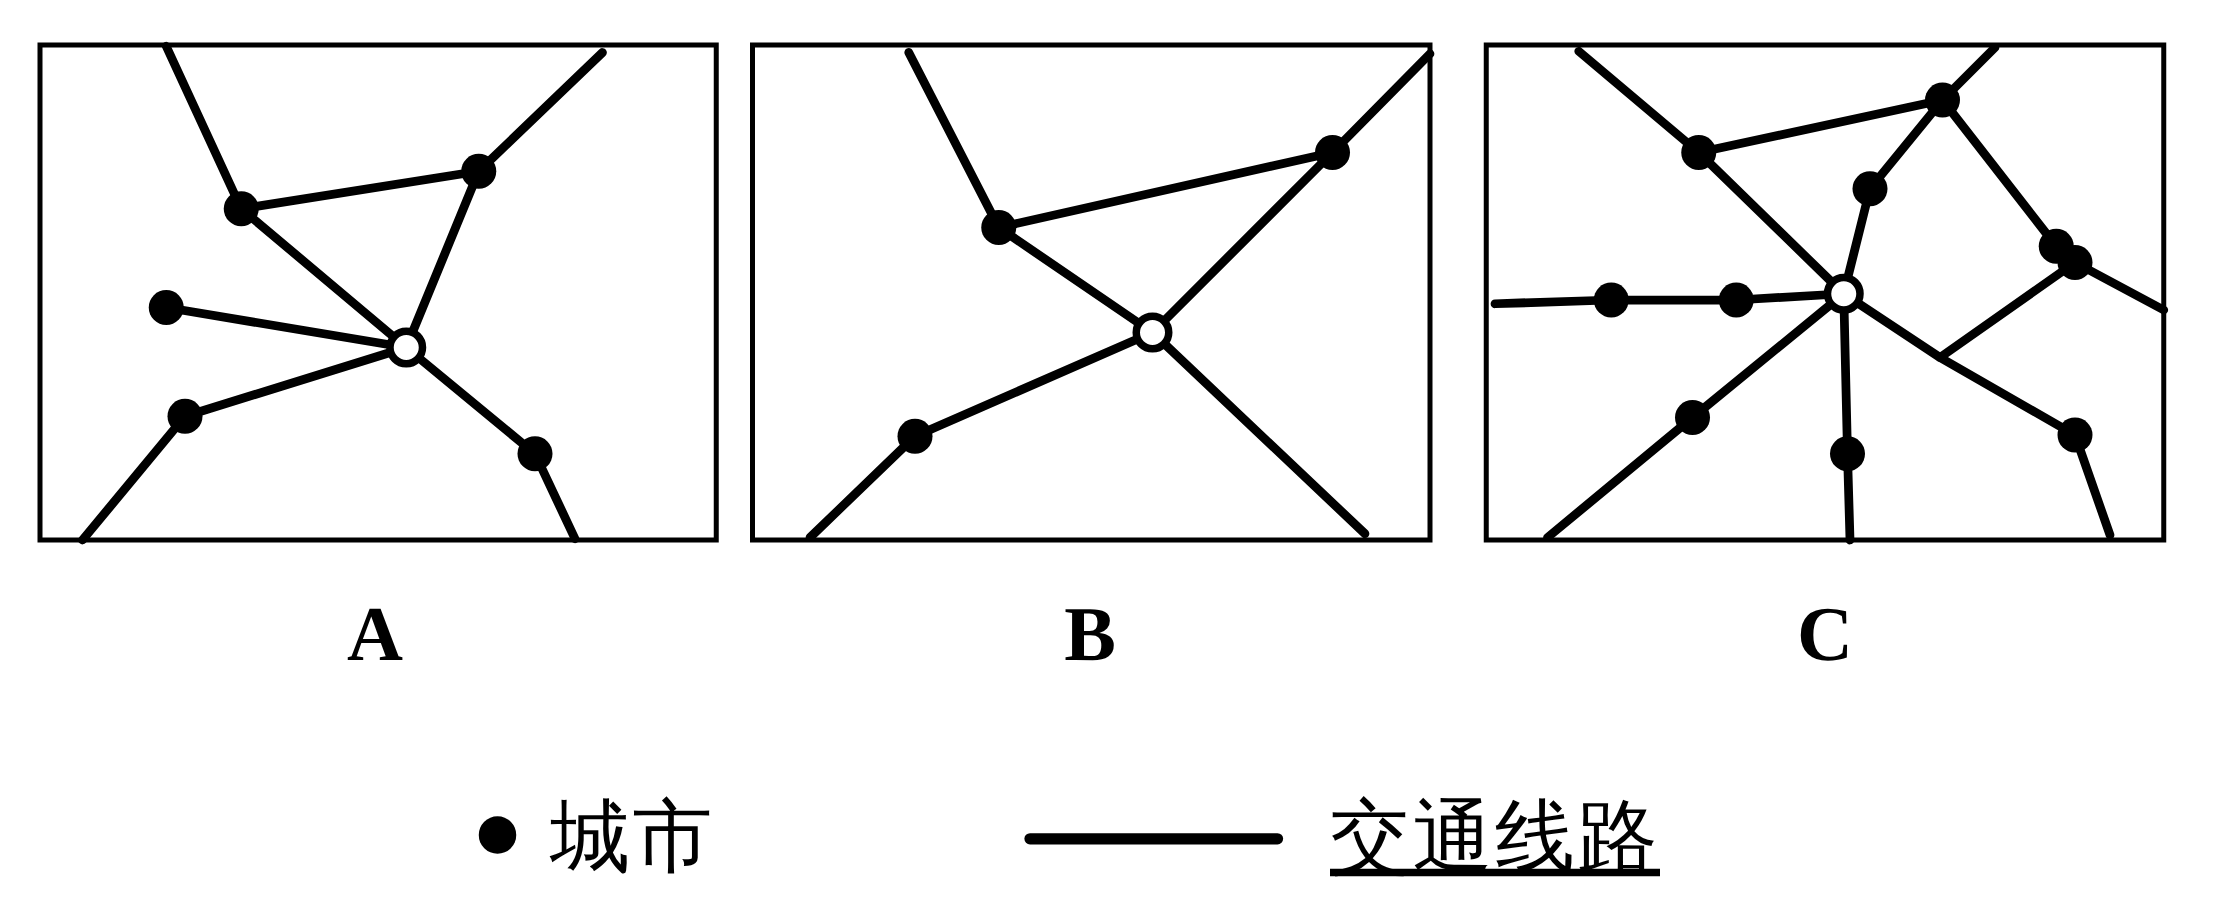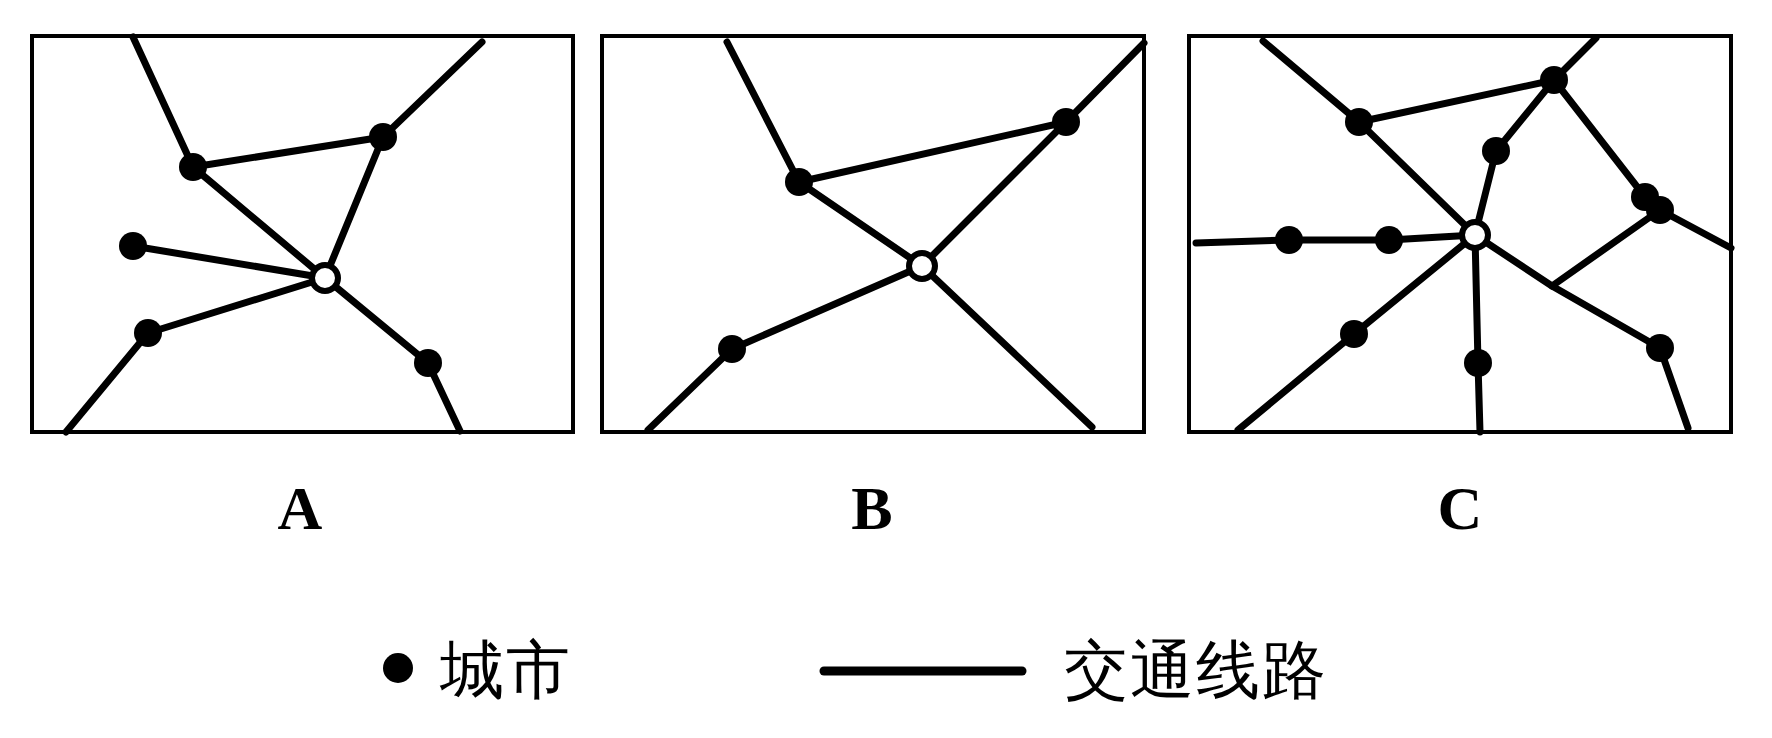--- a/index.html
+++ b/index.html
@@ -68,13 +68,13 @@
     <circle cx="398" cy="668" r="15" fill="#000"></circle>
     <line x1="824" y1="671" x2="1022" y2="671" stroke="#000" stroke-width="9" stroke-linecap="round"></line>
   </g>
 </svg>
 
 <div class="panel-label" style="left:300px;">A</div>
 <div class="panel-label" style="left:872px;">B</div>
 <div class="panel-label" style="left:1460px;">C</div>
 
 <div class="legend-text" style="left:440px;">城市</div>
-<div class="legend-text" style="left:1064px;">交通线路</div>
+<div class="legend-text" style="left:1064px;text-decoration:underline;">交通线路</div>
 
 </body></html>

